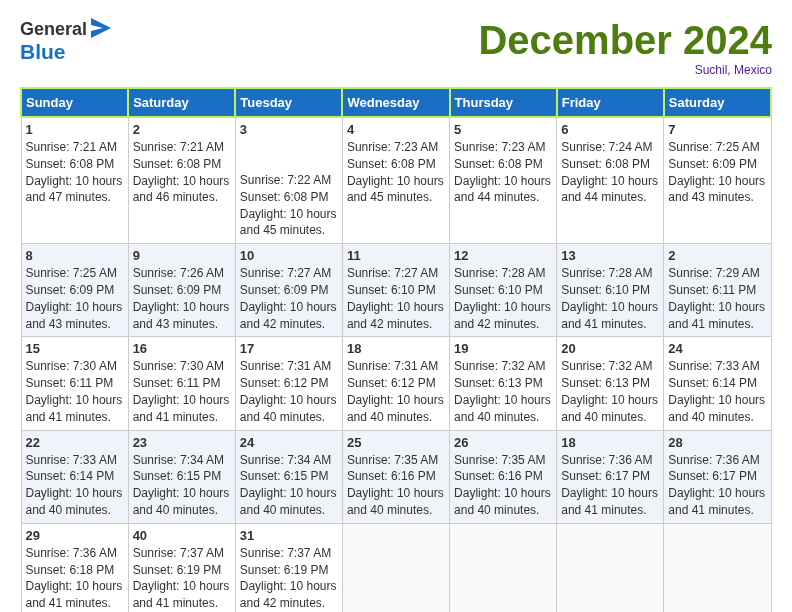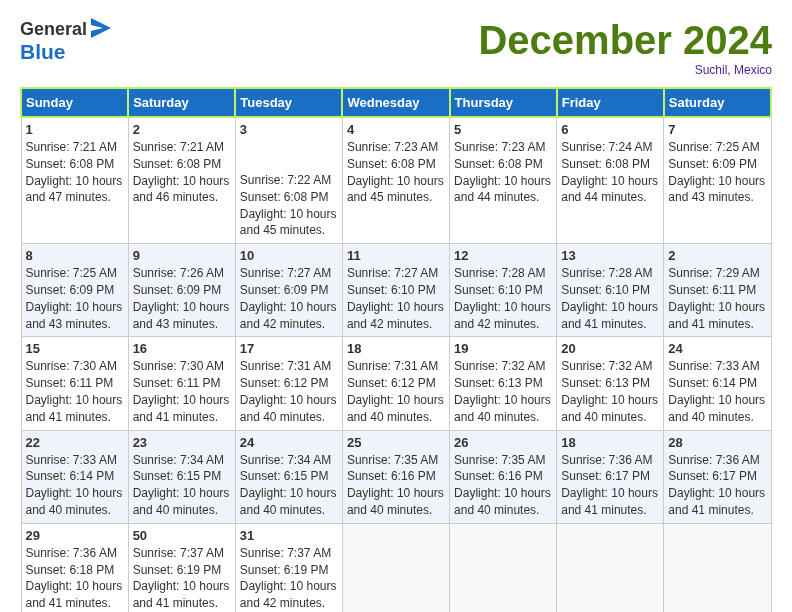--- a/index.html
+++ b/index.html
@@ -343,21 +343,21 @@
         </tr>
         <tr>
           <td>
             <span class="day-num">29</span>
             <div class="day-info" style="white-space: pre-line;">Sunrise: 7:36 AM
 Sunset: 6:18 PM
 Daylight: 10 hours
 and 41 minutes.</div>
           </td>
           <td>
-            <span class="day-num">50</span>
+            <span class="day-num">40</span>
             <div class="day-info" style="white-space: pre-line;">Sunrise: 7:37 AM
 Sunset: 6:19 PM
 Daylight: 10 hours
 and 41 minutes.</div>
           </td>
           <td>
             <span class="day-num">31</span>
             <div class="day-info" style="white-space: pre-line;">Sunrise: 7:37 AM
 Sunset: 6:19 PM
 Daylight: 10 hours

